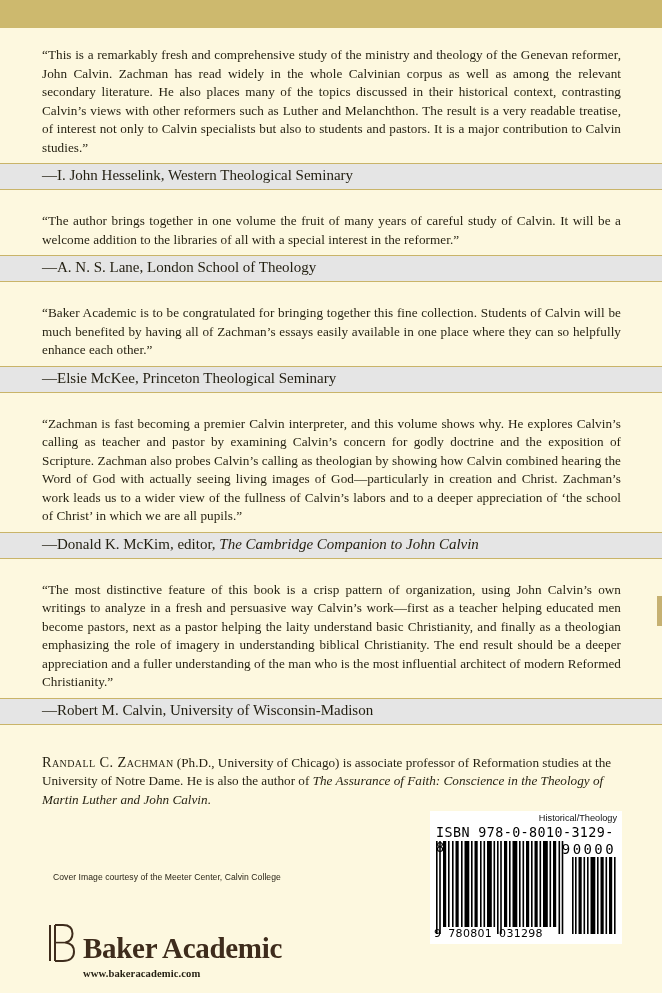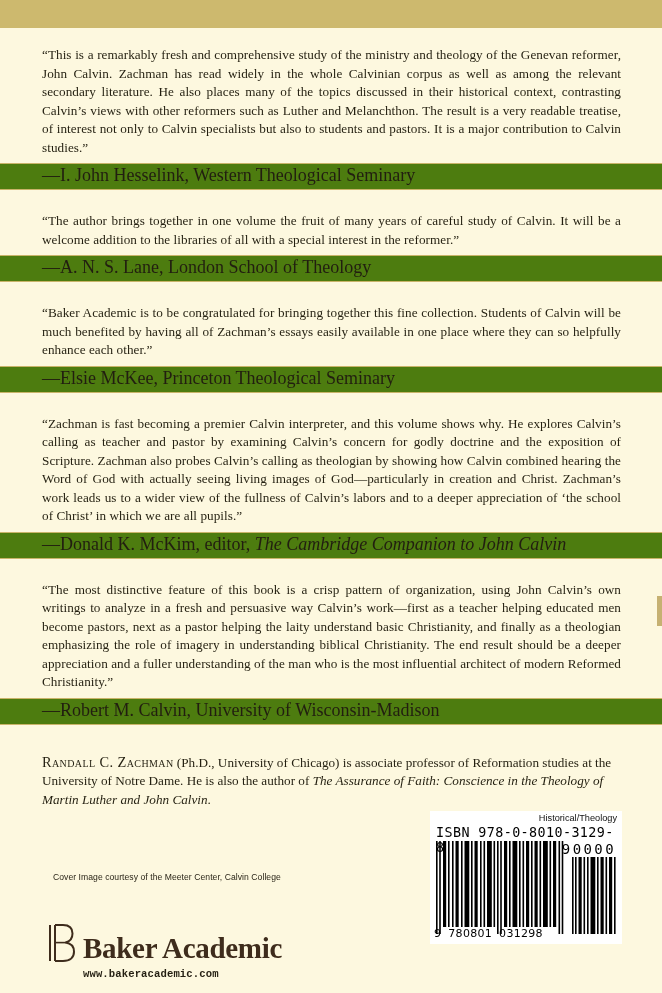--- a/index.html
+++ b/index.html
@@ -64,25 +64,25 @@
     line-height: 18.5px;
     text-align: justify;
     padding: 0 41px 0 42px;
     margin: 0;
     color: #231f10;
     letter-spacing: 0.05px;
   }
 
   .attribution {
     margin-top: 6px;
-    background: #4d7c0f;
+    background: #e5e5e5;
     border-top: 1.5px solid #C9B469;
     border-bottom: 1.5px solid #C9B469;
     padding: 2px 42px 4px 42px;
-    font-size: 18px;
+    font-size: 15px;
     line-height: 19px;
     color: #221e10;
     white-space: nowrap;
     overflow: hidden;
   }
   .attribution .work {
     font-style: italic;
   }
 
   .gap-sm { height: 18px; }
@@ -149,21 +149,21 @@
     font-family: "Liberation Serif", serif;
     font-size: 29px;
     font-weight: bold;
     color: #3E2C1C;
     letter-spacing: -0.3px;
     line-height: 1;
   }
   .logo-url {
     margin-top: 5px;
     margin-left: 37px;
-    font-family: Liberation Mono, monospace;
+    font-family: Liberation Serif, serif;
     font-weight: bold;
     font-size: 10.6px;
     color: #241f12;
     letter-spacing: 0.1px;
   }
 
   
   .barcode-panel {
     position: absolute;
     left: 430px;

